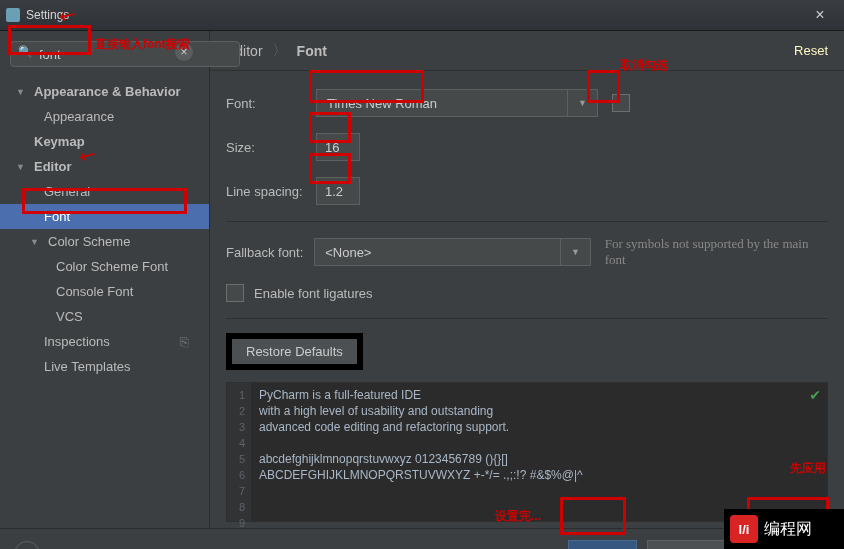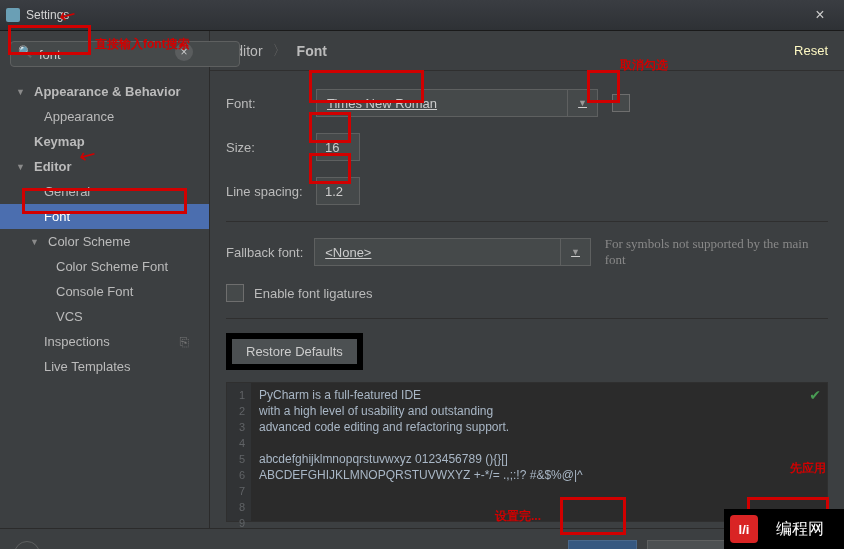--- a/index.html
+++ b/index.html
@@ -32,21 +32,21 @@
 .breadcrumb { padding: 10px 16px; display: flex; align-items: center; font-size: 14px; border-bottom: 1px solid #2f2f2f; height: 40px; }
 .breadcrumb .crumb { color: #bbbbbb; }
 .breadcrumb .sep { color: #666; margin: 0 10px; }
 .breadcrumb .current { font-weight: bold; color: #bbbbbb; }
 .reset { margin-left: auto; color: #fef9c3; cursor: pointer; font-size: 13px; }
 
 .form-area { padding: 18px 16px 10px; flex: 1; overflow-y: auto; }
 .form-row { display: flex; align-items: center; margin-bottom: 16px; }
 .form-row label { width: 90px; color: #bbbbbb; font-size: 13px; }
 .dropdown { background: #45494a; border: 1px solid #5e6060; height: 28px; display: flex; align-items: center; padding: 0 10px; color: #ccc; font-size: 13px; position: relative; }
-.dropdown.wide { width: 282px; text-decoration: underline; }
+.dropdown.wide { width: 282px; }
 .dropdown .caret { margin-left: auto; font-size: 9px; color: #999; border-left: 1px solid #5e6060; padding-left: 10px; height: 100%; display: flex; align-items: center; }
 .txt-input { background: #45494a; border: 1px solid #5e6060; height: 28px; width: 44px; color: #ccc; padding: 0 8px; font-size: 13px; }
 .check { width: 18px; height: 18px; border: 1px solid #6e6e6e; background: #45494a; margin-right: 10px; }
 .aux-text { color: #888; font-size: 13px; font-family: Liberation Serif, serif; }
 .hr { border: none; border-top: 1px solid #2f2f2f; margin: 4px 0 14px; }
 
 .restore-btn { background: #4c5052; border: 6px solid #000000; color: #ccc; padding: 5px 14px; font-size: 13px; cursor: pointer; }
 
 .preview { margin-top: 12px; background: #2b2b2b; border: 1px solid #2f2f2f; display: flex; font-family: 'Times New Roman', serif; font-size: 12px; position: relative; height: 140px; }
 .gutter { width: 24px; background: #313335; color: #606366; text-align: right; padding: 4px 6px 4px 0; line-height: 16px; font-size: 11px; }
@@ -58,21 +58,21 @@
 .footer .spacer { flex: 1; }
 .btn { background: #4c5052; border: 1px solid #5e6060; color: #ccc; padding: 5px 24px; margin-left: 10px; font-size: 13px; cursor: pointer; height: 28px; }
 .btn.primary { background: #365880; border-color: #4a688a; color: #fff; }
 
 
 .ann-box { position: absolute; border: 3px solid #d10000; pointer-events: none; z-index: 100; }
 .ann-text { position: absolute; color: #d10000; font-size: 12px; font-weight: bold; z-index: 101; pointer-events: none; }
 .ann-arrow { position: absolute; color: #d10000; font-size: 20px; z-index: 101; pointer-events: none; transform-origin: center; }
 
 
-.watermark { position: absolute; right: 0; bottom: 0; width: 120px; height: 40px; background: #000; color: #fff; display: flex; align-items: center; font-size: 16px; z-index: 200; gap: 12px; }
+.watermark { position: absolute; right: 0; bottom: 0; width: 120px; height: 40px; background: #000; color: #fff; display: flex; align-items: center; font-size: 16px; z-index: 200; }
 .watermark .wm-logo { width: 28px; height: 28px; background: #d92424; margin: 0 6px; border-radius: 4px; display: flex; align-items: center; justify-content: center; font-size: 13px; color: #fff; font-weight: bold; }
 </style>
 </head>
 <body>
 
 <div class="titlebar">
   <span class="icon"></span>
   <span class="title">Settings</span>
   <button class="close">×</button>
 </div>

